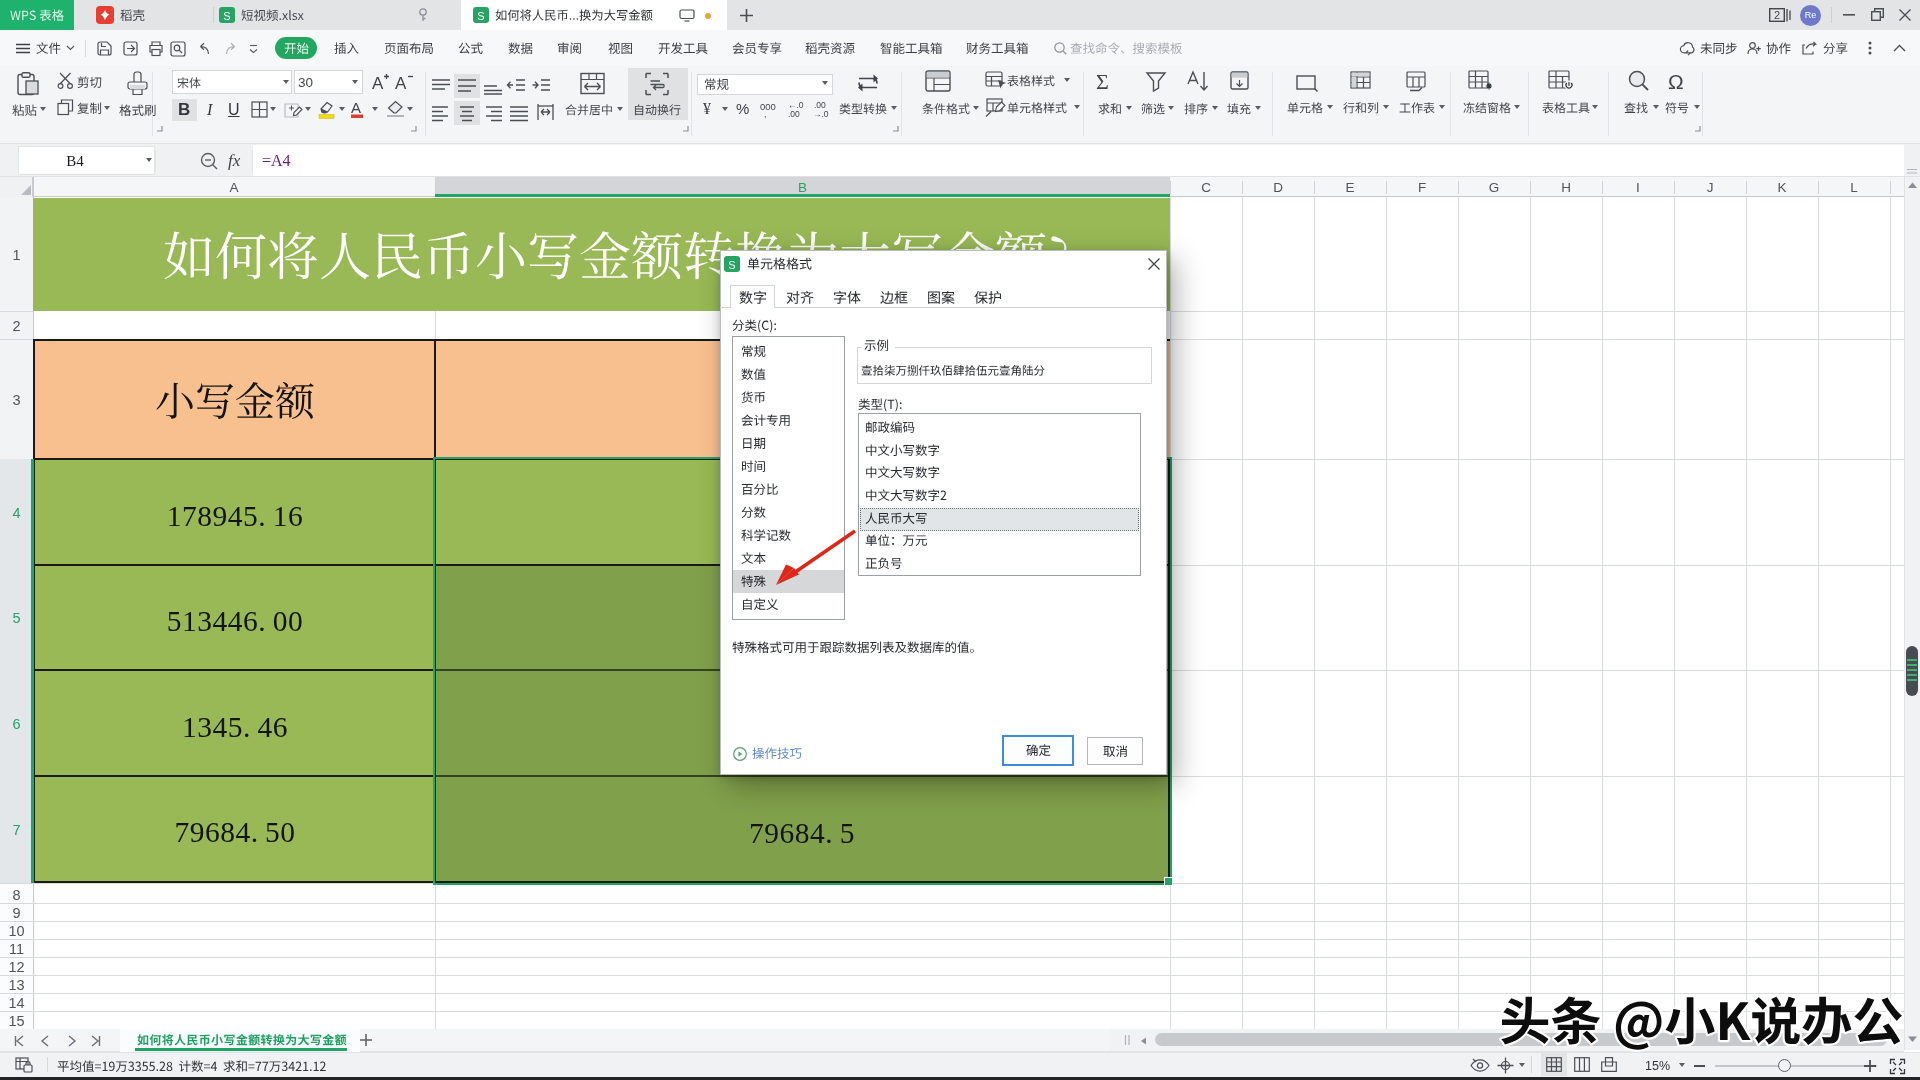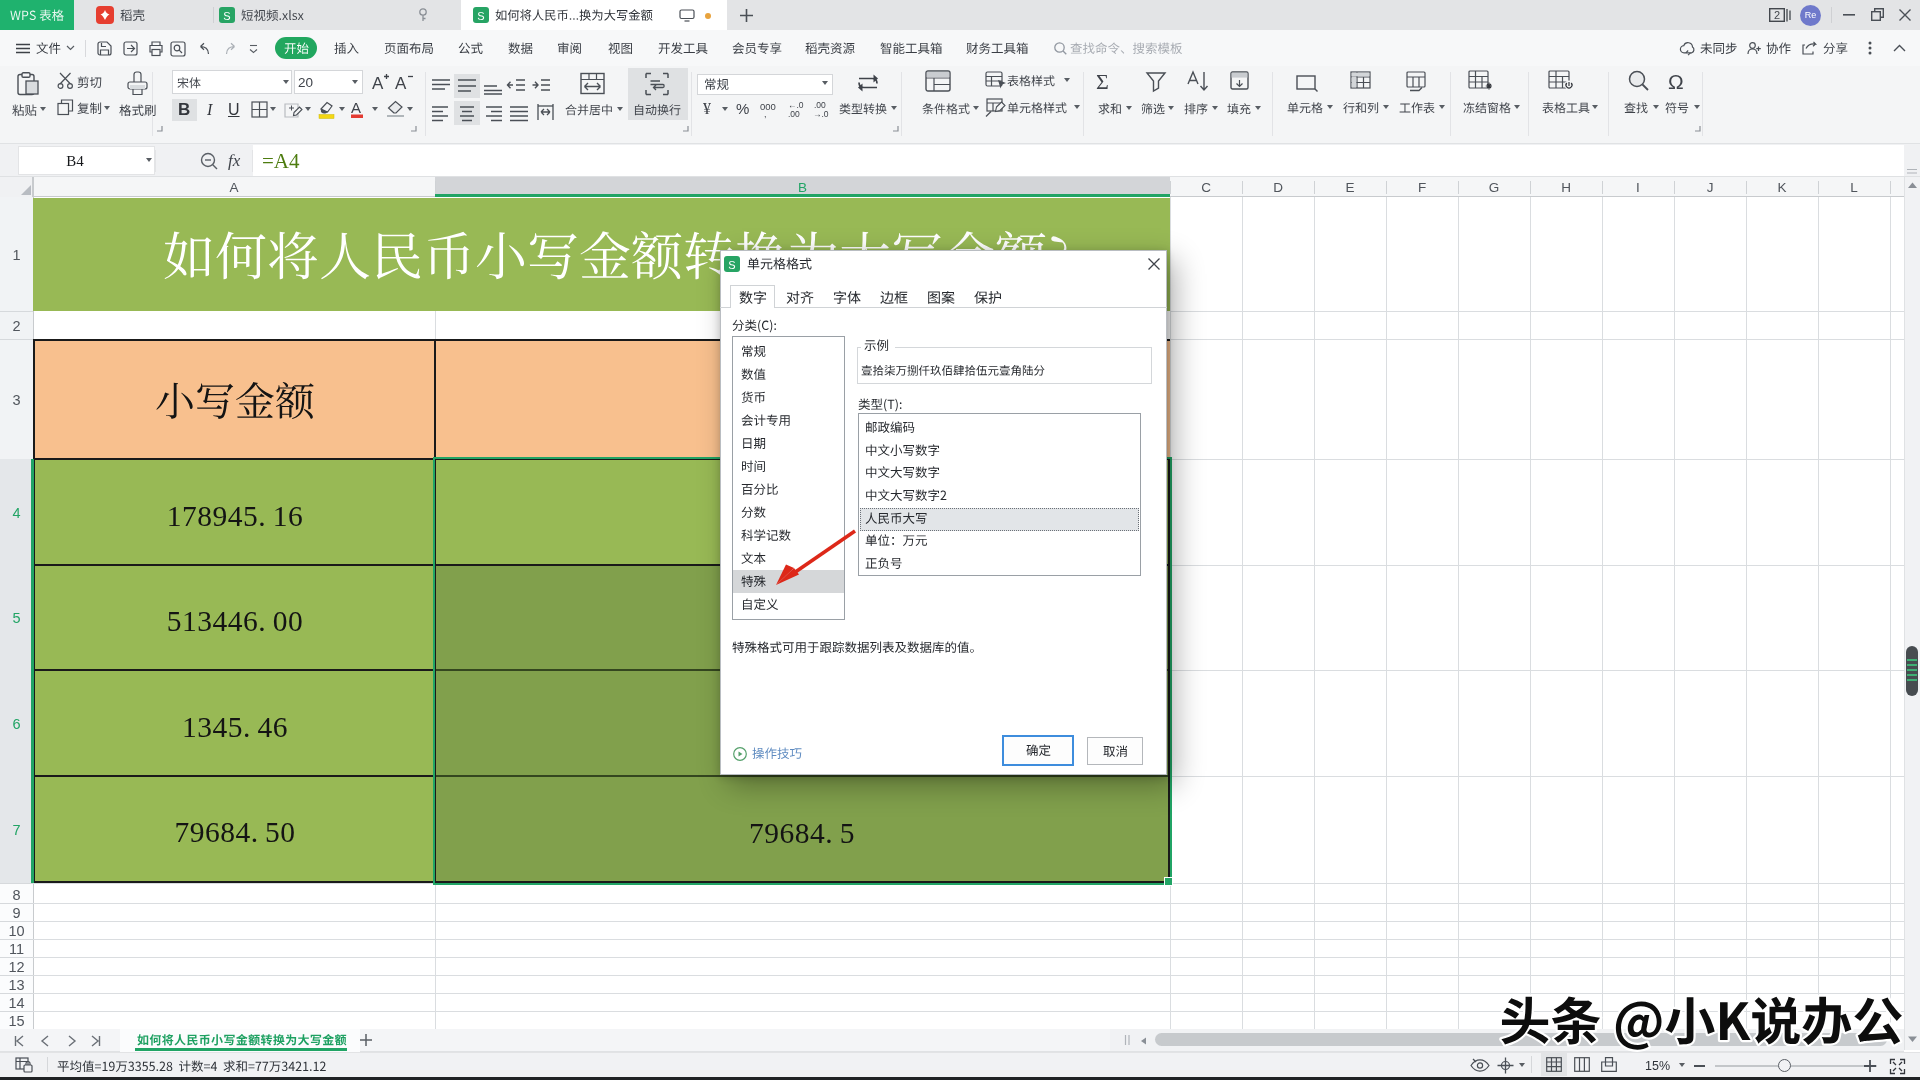--- a/index.html
+++ b/index.html
@@ -579,21 +579,21 @@
   </svg>
 <div class="a" style="left:172px;top:70px;width:120px;height:24px;background:#fff;border:1px solid #d4d6d9"></div>
 <svg class="tx " style="left:173.0px;top:72.7px;" width="32" height="20" viewBox="0 0 32 20">
     <g transform="translate(0,14.34) scale(0.01200,-0.01200)" fill="#3f434a">
       <use href="#g79" x="333"></use>
       <use href="#g80" x="1333"></use>
     </g>
   </svg>
 <div class="car" style="left:283px;top:80px;border-top-color:#585d63"></div>
 <div class="a" style="left:294px;top:70px;width:69px;height:24px;background:#fff;border:1px solid #d4d6d9"></div>
-<div class="txt" style="left:298px;top:72.0px;font-size:13.5px;color:#3f434a;line-height:22px;font-family:Liberation Sans,sans-serif;">20</div>
+<div class="txt" style="left:298px;top:72.0px;font-size:13.5px;color:#3f434a;line-height:22px;font-family:Liberation Sans,sans-serif;">30</div>
 <div class="car" style="left:352px;top:80px;border-top-color:#585d63"></div>
 <svg class="ic" style="left:372px;top:73px" width="20" height="19" viewBox="0 0 20 19">
     <text x="0" y="16" font-size="17" fill="#3f434a" font-family="Liberation Sans">A</text>
     <path d="M14.5 6 V1 M12 3.5 H17" stroke="#3f434a" stroke-width="1.3"></path>
   </svg>
 <svg class="ic" style="left:395px;top:73px" width="20" height="19" viewBox="0 0 20 19">
     <text x="0" y="16" font-size="17" fill="#3f434a" font-family="Liberation Sans">A</text>
     <path d="M13 3.5 H18" stroke="#3f434a" stroke-width="1.3"></path>
   </svg>
 <div class="a" style="left:172px;top:99px;width:25px;height:22px;background:#dfe1e3"></div>
@@ -947,21 +947,21 @@
 <div class="car" style="left:146px;top:158px;border-top-color:#585d63"></div>
 <div class="a" style="left:155px;top:150px;width:1px;height:22px;background:#e3e4e6"></div>
 <svg class="ic" style="left:200px;top:152px" width="18" height="18" viewBox="0 0 18 18">
     <circle cx="8" cy="8" r="6.5" stroke="#5a5f66" fill="none" stroke-width="1.4"></circle>
     <path d="M5 8 H11" stroke="#5a5f66" stroke-width="1.4"></path>
     <path d="M12.8 12.8 L17 17" stroke="#5a5f66" stroke-width="1.4"></path>
   </svg>
 <div class="txt" style="left:228px;top:150.0px;font-size:17px;color:#3f434a;line-height:22px;font-family:Liberation Serif,serif;font-style:italic;">fx</div>
 <div class="a" style="left:252px;top:150px;width:1px;height:22px;background:#e3e4e6"></div>
 <div class="a" style="left:253px;top:145px;width:1651px;height:31px;background:#fff"></div>
-<div class="txt" style="left:262px;top:150.0px;font-size:21px;color:#4d7c0f;line-height:22px;font-family:Liberation Serif,serif;">=A4</div>
+<div class="txt" style="left:262px;top:150.0px;font-size:16px;color:#701a75;line-height:22px;font-family:Liberation Serif,serif;">=A4</div>
 <div class="a" style="left:0;top:177px;width:1920px;height:852px;background:#fff"></div>
 <div class="a" style="left:0;top:177px;width:1904px;height:20px;background:#f5f6f7;border-bottom:1px solid #c8cbce"></div>
 <div class="a" style="left:0;top:177px;width:33px;height:20px;background:#f0f1f3;border-right:1px solid #c8cbce"></div>
 <svg class="ic" style="left:21px;top:185px" width="10" height="10" viewBox="0 0 10 10">
     <path d="M10 0 V10 H0 Z" fill="#b8bcc2"></path>
   </svg>
 <div class="a" style="left:435px;top:177px;width:735px;height:20px;background:#d3d5d8"></div>
 <div class="txt" style="left:-66.0px;top:176.5px;font-size:13.5px;color:#50555c;line-height:22px;font-family:Liberation Sans,sans-serif;width:600px;text-align:center;">A</div>
 <div class="a" style="left:435px;top:181px;width:1px;height:13px;background:#cfd2d5"></div>
 <div class="txt" style="left:502.5px;top:176.5px;font-size:13.5px;color:#21a465;line-height:22px;font-family:Liberation Sans,sans-serif;width:600px;text-align:center;">B</div>

